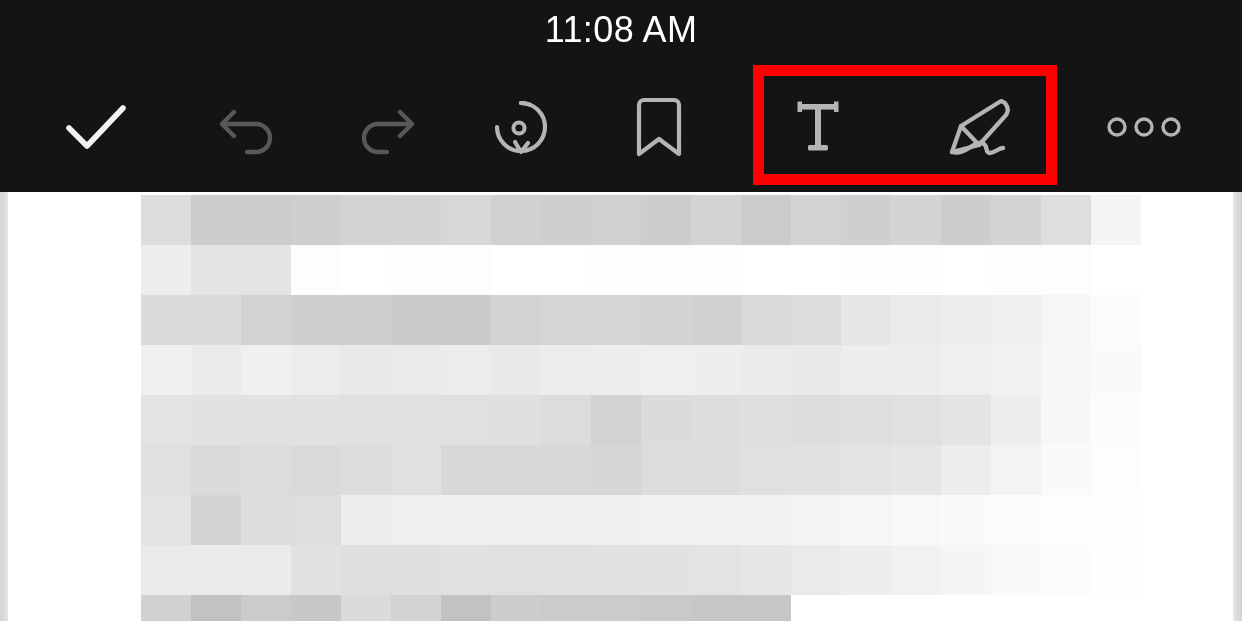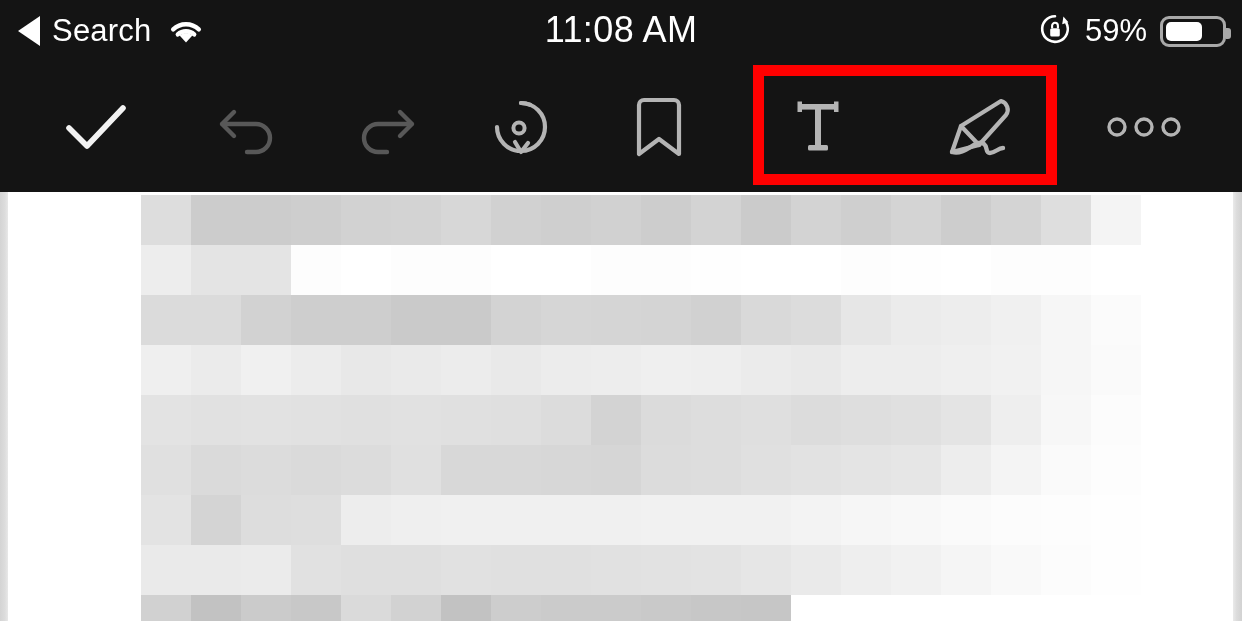--- a/index.html
+++ b/index.html
@@ -209,50 +209,25 @@
     height: 100%;
     flex: 0 0 auto;
   }
 </style>
 </head>
 <body>
 
 <div id="app">
 
   <div class="status-bar">
-    <div class="status-left">
-      <span class="back-triangle"></span>
-      <span class="status-label">Search</span>
-      <span class="wifi-icon">
-        <svg width="38" height="28" viewBox="0 0 38 28" aria-hidden="true">
-          <path d="M19 25.5 L12.6 18.6 a9.2 9.2 0 0 1 12.8 0 Z" fill="#ffffff"></path>
-          <path d="M6.2 12.4 a18.6 18.6 0 0 1 25.6 0" stroke="#ffffff" stroke-width="4.4" fill="none" stroke-linecap="round"></path>
-          <path d="M10.8 17.4 a12.2 12.2 0 0 1 16.4 0" stroke="#ffffff" stroke-width="4.4" fill="none" stroke-linecap="round"></path>
-        </svg>
-      </span>
-    </div>
 
     <div class="status-center">
       <span class="clock">11:08 AM</span>
     </div>
 
-    <div class="status-right">
-      <span>
-        <svg width="34" height="34" viewBox="0 0 34 34" aria-hidden="true">
-          <path d="M17 4.2 a12.8 12.8 0 1 0 11.4 7" stroke="#ffffff" stroke-width="2.6" fill="none" stroke-linecap="round"></path>
-          <path d="M25.4 4.6 L30.4 10.2 L24.2 12.2 Z" fill="#ffffff"></path>
-          <rect x="12.2" y="16.2" width="9.6" height="8.4" rx="1.6" fill="#ffffff"></rect>
-          <path d="M14.1 16.2 v-2.5 a2.9 2.9 0 0 1 5.8 0 v2.5" stroke="#ffffff" stroke-width="2.1" fill="none"></path>
-        </svg>
-      </span>
-      <span class="battery-pct">59%</span>
-      <span class="battery">
-        <span class="battery-fill"></span>
-      </span>
-    </div>
   </div>
 
   <div class="toolbar"></div>
 
   <div class="tool" style="left:46px; width:100px;">
     <svg width="66" height="52" viewBox="0 0 66 52" aria-hidden="true">
       <path d="M6 27 L24 45 L60 7" stroke="#f2f2f2" stroke-width="5.6" fill="none" stroke-linecap="round" stroke-linejoin="round"></path>
     </svg>
   </div>
 

